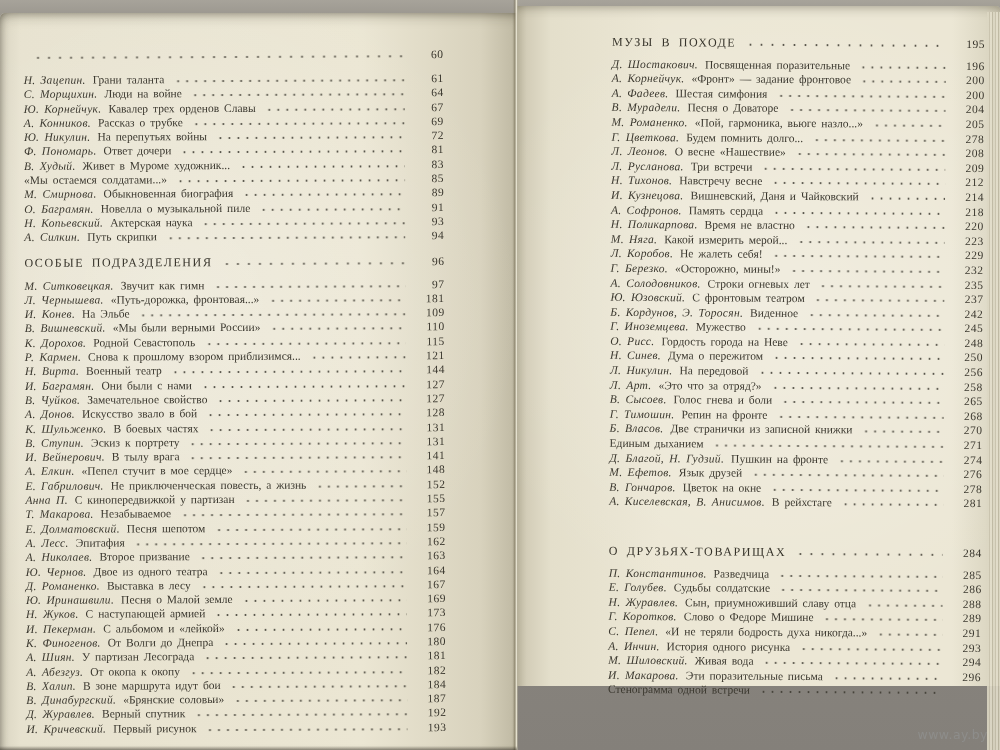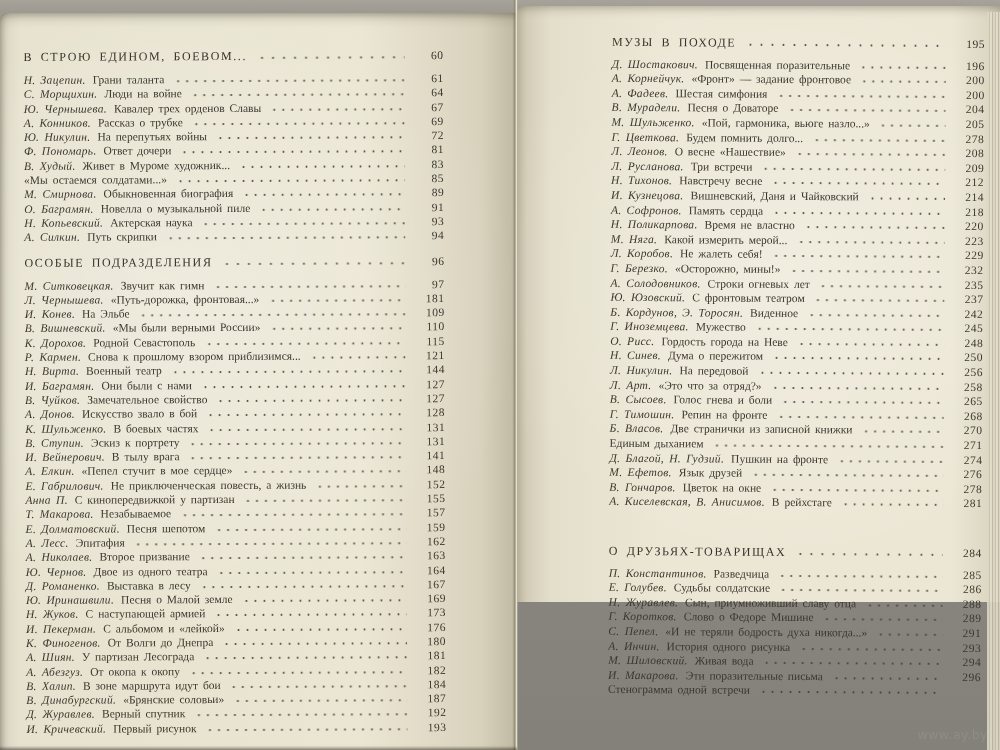--- a/index.html
+++ b/index.html
@@ -7,21 +7,21 @@
   #photo{position:relative;width:1000px;height:750px;
     background:linear-gradient(180deg,#a7a39a 0%,#96928a 3%,#84807a 100%);}
   
   .page{position:absolute;background:#e9e4d1;}
   #left-page{left:0;top:13px;width:517px;height:737px;
     background:
       radial-gradient(120% 90% at 35% 40%, rgba(255,255,255,.28) 0%, rgba(255,255,255,0) 55%),
       linear-gradient(90deg,#d9d4c1 0%,#e7e2cf 4%,#ebe6d3 70%,#d8d2bd 93%,#c2bca6 99%,#a49e88 100%);
     box-shadow:inset 0 10px 14px -10px rgba(60,55,40,.55), inset 4px 0 8px -4px rgba(40,36,26,.5);
     border-top-left-radius:5px;}
-  #right-page{left:517px;top:6px;width:483px;height:596px;
+  #right-page{left:517px;top:6px;width:483px;height:680px;
     background:
       radial-gradient(110% 80% at 55% 45%, rgba(255,255,255,.25) 0%, rgba(255,255,255,0) 60%),
       linear-gradient(90deg,#b9b39c 0%,#d3cdb8 2%,#e4dfcb 7%,#ece7d5 30%,#ece7d5 90%,#ddd8c4 97%,#cfc9b4 100%);
     box-shadow:inset 0 9px 12px -9px rgba(60,55,40,.5);
     border-top-right-radius:4px;}
   #gutter-seam{position:absolute;left:513px;top:0;width:5px;height:750px;
     background:linear-gradient(90deg,rgba(90,82,60,.0),rgba(120,112,86,.55) 40%,#f2eedd 65%,rgba(120,112,86,.35));}
   #page-stack-edge{position:absolute;right:0;top:6px;width:13px;height:744px;
     background:repeating-linear-gradient(90deg,#dcd7c3 0 2px,#c8c2ad 2px 3px,#e3decb 3px 5px,#beb8a2 5px 6px);
     opacity:.9;}
@@ -55,38 +55,37 @@
     background:linear-gradient(180deg,rgba(0,0,0,0),rgba(30,26,18,.45));}
 </style>
 </head>
 <body>
 
 <div id="photo">
   <div id="left-page" class="page">
     <div id="left-col" class="col">
         <div class="sec">
           <div class="row heading">
-            <span class="title">В СТРОЮ ЕДИНОМ, БОЕВОМ...</span>
             <span class="leader"></span>
             <span class="pg">60</span>
           </div>
           <div class="row">
             <span class="author">Н. Зацепин.</span>
             <span class="title">Грани таланта</span>
             <span class="leader"></span>
             <span class="pg">61</span>
           </div>
           <div class="row">
             <span class="author">С. Морщихин.</span>
             <span class="title">Люди на войне</span>
             <span class="leader"></span>
             <span class="pg">64</span>
           </div>
           <div class="row">
-            <span class="author">Ю. Чернышева.</span>
+            <span class="author">Ю. Корнейчук.</span>
             <span class="title">Кавалер трех орденов Славы</span>
             <span class="leader"></span>
             <span class="pg">67</span>
           </div>
           <div class="row">
             <span class="author">А. Конников.</span>
             <span class="title">Рассказ о трубке</span>
             <span class="leader"></span>
             <span class="pg">69</span>
           </div>
@@ -365,21 +364,21 @@
             <span class="leader"></span>
             <span class="pg">200</span>
           </div>
           <div class="row">
             <span class="author">В. Мурадели.</span>
             <span class="title">Песня о Доваторе</span>
             <span class="leader"></span>
             <span class="pg">204</span>
           </div>
           <div class="row">
-            <span class="author">М. Шульженко.</span>
+            <span class="author">М. Романенко.</span>
             <span class="title">«Пой, гармоника, вьюге назло...»</span>
             <span class="leader"></span>
             <span class="pg">205</span>
           </div>
           <div class="row">
             <span class="author">Г. Цветкова.</span>
             <span class="title">Будем помнить долго...</span>
             <span class="leader"></span>
             <span class="pg">278</span>
           </div>

